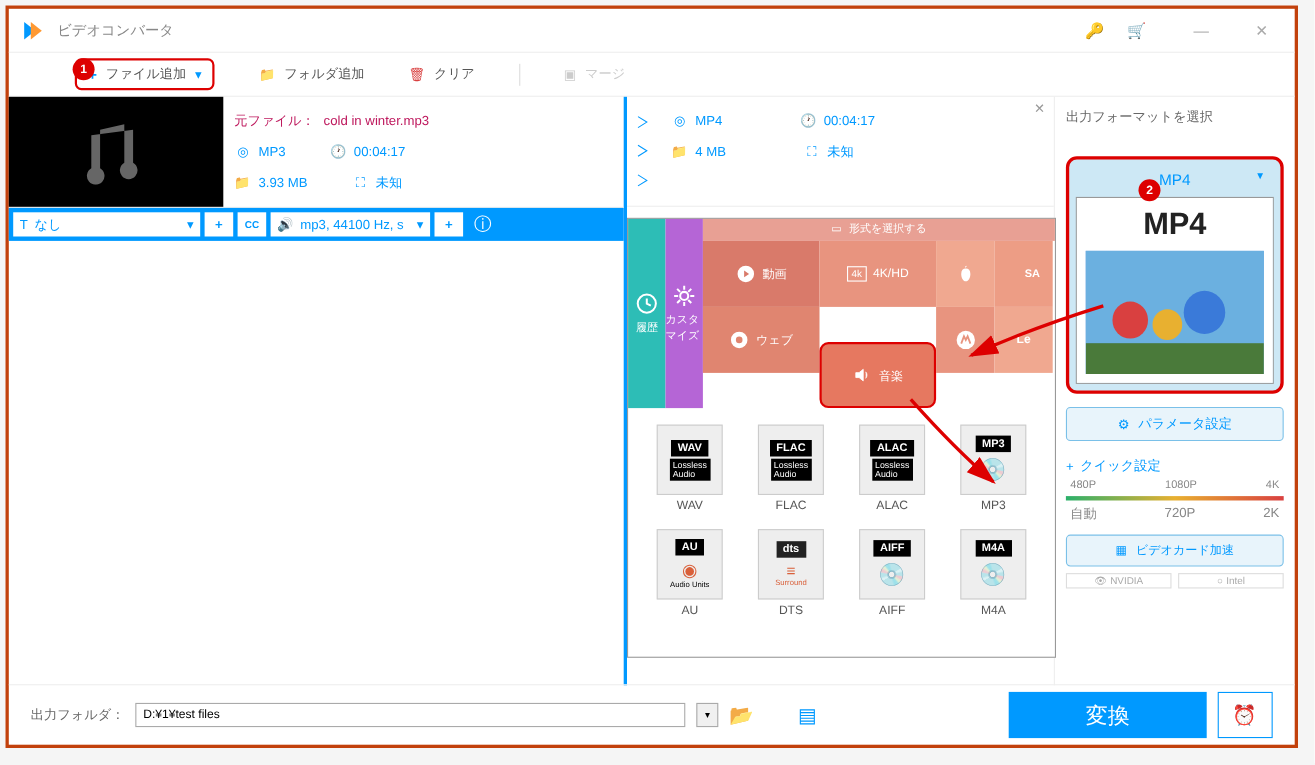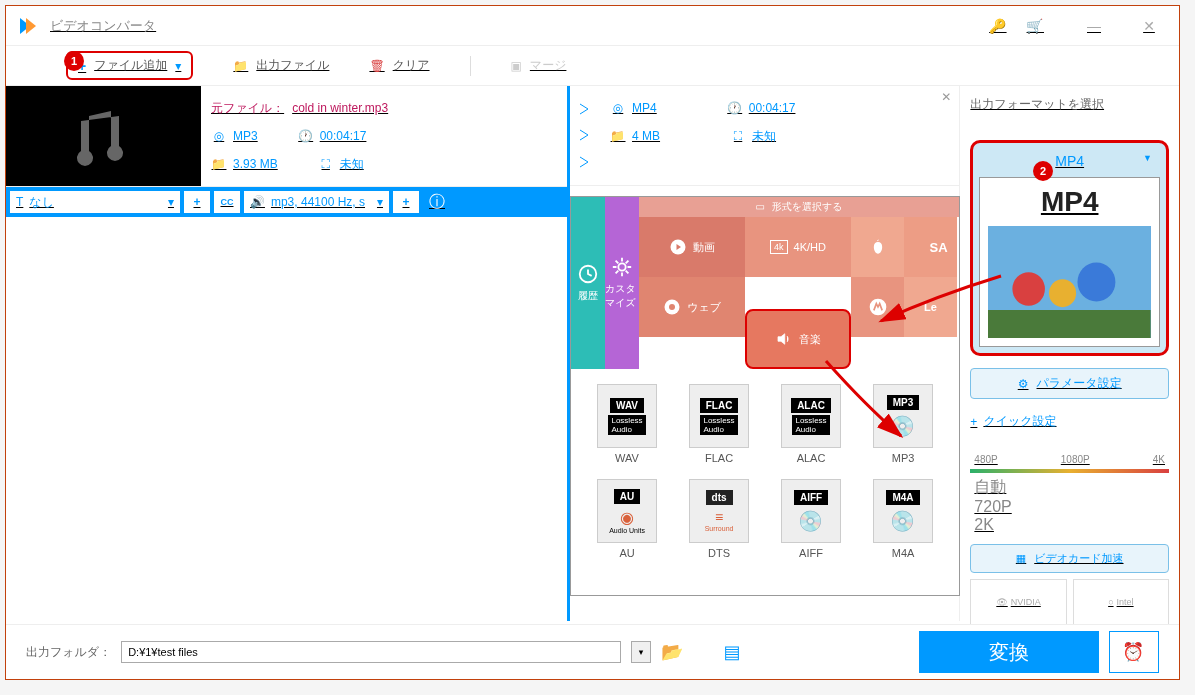--- a/index.html
+++ b/index.html
@@ -1,17 +1,17 @@
 <!DOCTYPE html>
 <html><head>
 <meta charset="utf-8">
 <style>
   * { box-sizing: border-box; margin: 0; padding: 0; }
   body { font-family: "Meiryo", "MS Gothic", sans-serif; font-size: 12px; background: #f5f5f5; width: 1195px; height: 695px; overflow: hidden; position: relative; }
-  .window { width: 1175px; height: 675px; background: #fff; border: 1px solid #c2410c; position: relative; margin: 5px; text-decoration: underline; }
+  .window { width: 1175px; height: 675px; background: #fff; border: 3px solid #c2410c; position: relative; margin: 5px; }
   .titlebar { height: 40px; display: flex; align-items: center; padding: 0 10px; border-bottom: 1px solid #eee; }
   .app-logo { width: 24px; height: 24px; margin-right: 10px; }
   .app-title { color: #888; font-size: 13px; flex: 1; }
   .title-actions { display: flex; gap: 20px; align-items: center; }
   .title-actions span, .title-actions svg { color: #e8a0a0; }
   .win-btns { display: flex; gap: 15px; margin-left: 30px; color: #aaa; }
   .win-btn { width: 40px; text-align: center; font-size: 14px; cursor: pointer; }
   
   .toolbar { height: 40px; display: flex; align-items: center; border-bottom: 1px solid #eee; padding-left: 60px; gap: 40px; }
   .tb-item { display: flex; align-items: center; gap: 8px; color: #555; cursor: pointer; }
@@ -73,26 +73,26 @@
   .fmt-dd { text-align: center; color: #0099ff; font-size: 14px; padding: 4px; position: relative; }
   .fmt-dd::after { content: "▼"; position: absolute; right: 8px; font-size: 9px; }
   .fmt-preview { background: #fff; border: 1px solid #999; margin-top: 4px; height: 170px; display: flex; flex-direction: column; align-items: center; }
   .mp4-box { flex: 1; background: #fff; width: 100%; display: flex; flex-direction: column; }
   .mp4-txt { text-align: center; font-size: 28px; font-weight: bold; color: #222; padding: 8px; }
   .mp4-img { flex: 1; background: linear-gradient(135deg, #4a90d9, #7db8e8); margin: 0 8px 8px; position: relative; }
   
   .param-btn { margin-top: 12px; border: 1px solid #7ac0e8; background: #e8f4fb; color: #0099ff; padding: 6px; border-radius: 4px; display: flex; align-items: center; gap: 8px; justify-content: center; font-size: 12px; }
   .quick-set { margin-top: 14px; }
   .quick-title { color: #0099ff; font-size: 12px; display: flex; align-items: center; gap: 6px; }
-  .res-labels { display: flex; justify-content: space-between; font-size: 10px; color: #888; margin-top: 24px; padding: 0 4px; }
+  .res-labels { display: flex; justify-content: space-between; font-size: 10px; color: #888; margin-top: 4px; padding: 0 4px; }
   .res-slider { height: 4px; background: linear-gradient(90deg, #2bb06a, #e8b030, #d94040); margin: 4px 0; }
-  .res-labels2 { display: flex; justify-content: space-between; font-size: 16px; color: #888; padding: 0 4px; flex-direction: column; }
+  .res-labels2 { display: flex; justify-content: space-between; font-size: 12px; color: #888; padding: 0 4px; }
   .gpu-btn { margin-top: 10px; border: 1px solid #7ac0e8; background: #e8f4fb; color: #0099ff; padding: 6px; border-radius: 4px; display: flex; align-items: center; gap: 8px; justify-content: center; font-size: 11px; }
   .gpu-chips { display: flex; gap: 6px; margin-top: 6px; }
-  .gpu-chip { flex: 1; border: 1px solid #ddd; padding: 17px 6px; font-size: 9px; color: #aaa; text-align: center; }
+  .gpu-chip { flex: 1; border: 1px solid #ddd; padding: 1px 6px; font-size: 9px; color: #aaa; text-align: center; }
   
   .bottom-bar { position: absolute; bottom: 0; left: 0; right: 0; height: 55px; display: flex; align-items: center; padding: 0 20px; gap: 10px; border-top: 1px solid #eee; }
   .out-lbl { color: #666; font-size: 12px; }
   .out-input { flex: 0 0 500px; border: 1px solid #aaa; height: 22px; padding: 0 6px; font-size: 11px; }
   .out-dd { width: 20px; height: 22px; border: 1px solid #aaa; background: #f0f0f0; display: flex; align-items: center; justify-content: center; font-size: 9px; }
   .bb-ico { color: #0099ff; font-size: 18px; cursor: pointer; }
   .convert-btn { background: #0099ff; color: #fff; width: 180px; height: 42px; font-size: 20px; display: flex; align-items: center; justify-content: center; margin-left: auto; }
   .clock-btn { width: 50px; height: 42px; border: 1px solid #0099ff; display: flex; align-items: center; justify-content: center; color: #0099ff; font-size: 18px; }
   
   
@@ -128,21 +128,21 @@
   </div>
 
   <div class="toolbar">
     <div class="tb-item" style="border:2px solid #d00; border-radius:6px; padding:4px 10px;">
       <span class="plus-icon">+</span>
       <span>ファイル追加</span>
       <span style="color:#0099ff;">▾</span>
     </div>
     <div class="tb-item">
       <span style="color:#0099ff;">📁</span>
-      <span>出力ファイル</span>
+      <span>フォルダ追加</span>
     </div>
     <div class="tb-item">
       <span style="color:#d94040;">🗑</span>
       <span>クリア</span>
     </div>
     <span class="tb-divider"></span>
     <div class="tb-item disabled">
       <span>▣</span>
       <span>マージ</span>
     </div>
@@ -275,21 +275,21 @@
               <div class="tile t-4k">
                 <span style="border:1px solid #fff;padding:1px 3px;font-size:9px;">4k</span>
                 <span>4K/HD</span>
               </div>
               <div class="tile t-apple brand">
                 <svg width="20" height="20" viewBox="0 0 24 24">
                     <path d="M12 6 C9 6 7 8 7 12 C7 16 9 20 12 20 C15 20 17 16 17 12 C17 8 15 6 12 6 Z M13 3 C13 4 12 5 11 5 C11 4 12 3 13 3 Z" fill="#fff"></path>
                   </svg>
               </div>
               <div class="tile t-samsung brand">
-                <span style="font-size:13px;font-weight:bold;margin-left:16px;">SA</span>
+                <span style="font-size:10px;font-weight:bold;margin-left:16px;">SA</span>
               </div>
               <div class="tile t-web">
                 <svg width="18" height="18" viewBox="0 0 24 24">
                     <circle cx="12" cy="12" r="10" fill="#fff"></circle>
                     <circle cx="12" cy="12" r="4" fill="#e08570"></circle>
                   </svg>
                 <span>ウェブ</span>
               </div>
               <div class="tile t-music">
                 <svg width="18" height="18" viewBox="0 0 24 24">

